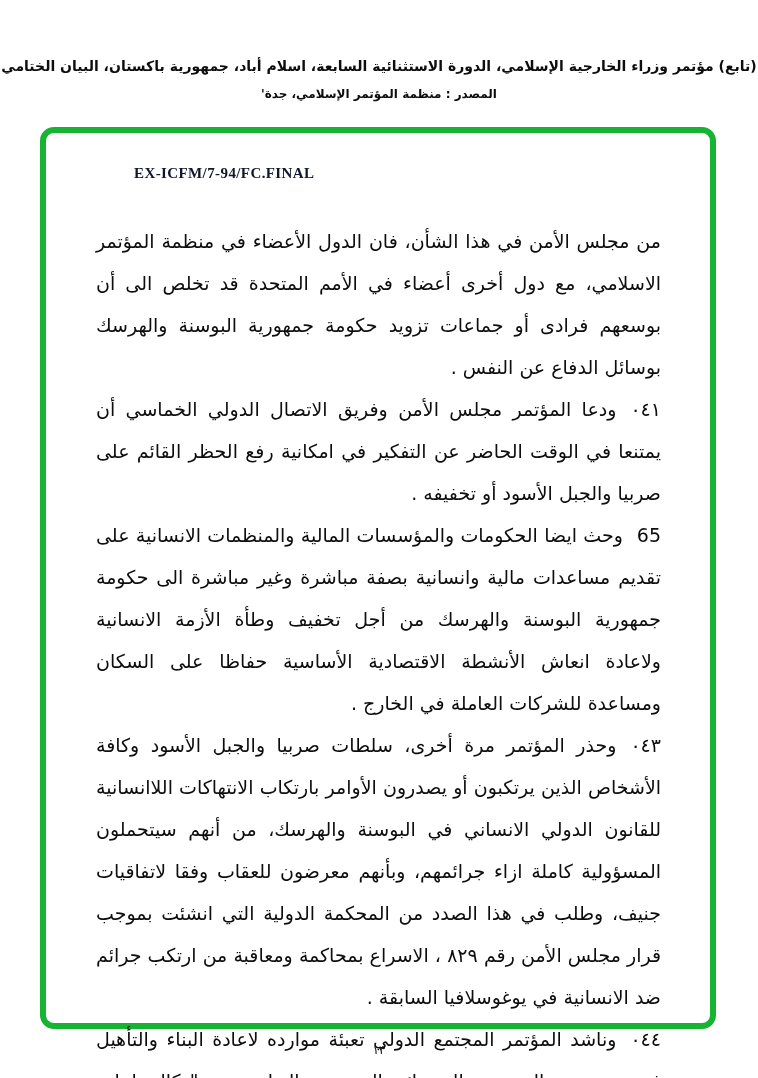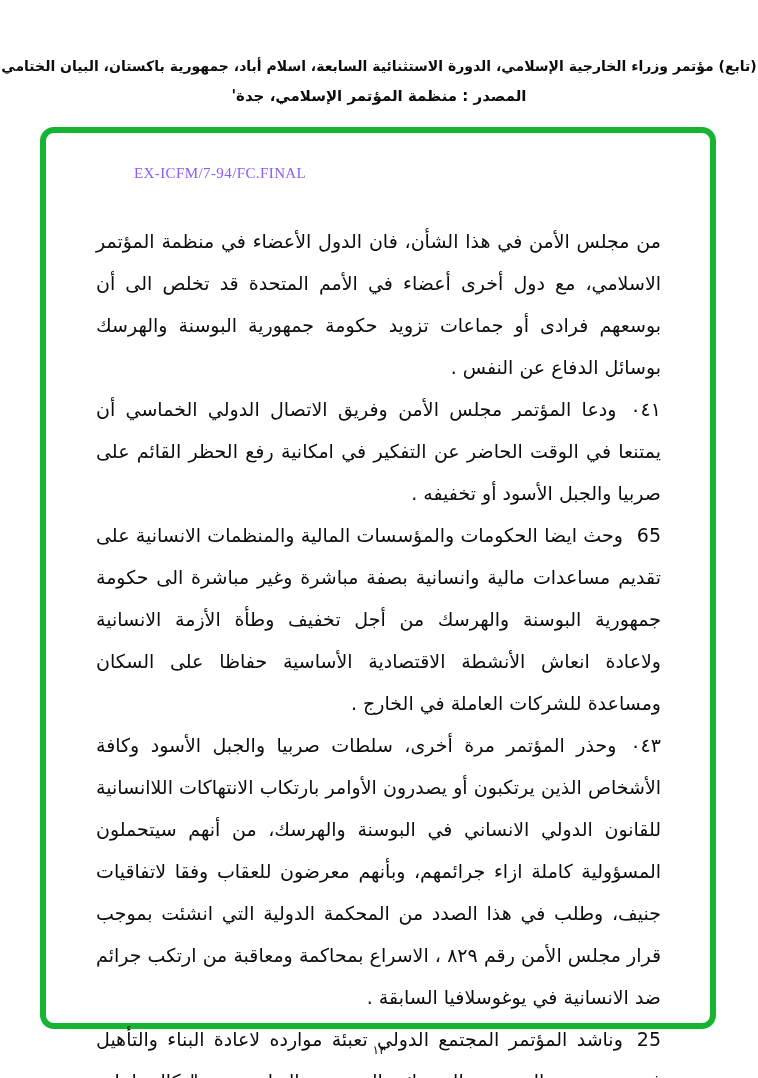--- a/index.html
+++ b/index.html
@@ -21,40 +21,40 @@
     direction: rtl;
   }
   .header-line1 {
     font-size: 14px;
     font-weight: bold;
     line-height: 20px;
     white-space: nowrap;
   }
   .header-line2 {
     margin-top: 11px;
-    font-size: 15px;
+    font-size: 12px;
     font-weight: bold;
   }
   .doc-frame {
     position: absolute;
     left: 40px;
     top: 127px;
     width: 676px;
     height: 902px;
     border: 6px solid #16b432;
     border-radius: 14px;
     box-sizing: border-box;
   }
   .doc-ref {
     margin: 32px 0 0 88px;
     font-family: "Liberation Serif", "DejaVu Serif", serif;
-    font-weight: normal;
+    font-weight: bold;
     font-size: 15px;
     letter-spacing: 0.4px;
-    color: #8b5cf6;
+    color: #0f172a;
     direction: ltr;
   }
   .doc-body {
     direction: rtl;
     margin: 38px 49px 0 50px;
     font-size: 19px;
     line-height: 42px;
     text-align: justify;
   }
   .para {
@@ -95,20 +95,20 @@
   <div class="header-line2">المصدر : منظمة المؤتمر الإسلامي، جدة'</div>
 </div>
 
 <div class="doc-frame" style="border-color: rgb(22, 180, 50);">
   <div class="doc-ref">EX-ICFM/7-94/FC.FINAL</div>
   <div class="doc-body" id="doc-body">
       <p class="para"><span>من مجلس الأمن في هذا الشأن، فان الدول الأعضاء في منظمة المؤتمر الاسلامي، مع دول أخرى أعضاء في الأمم المتحدة قد تخلص الى أن بوسعهم فرادى أو جماعات تزويد حكومة جمهورية البوسنة والهرسك بوسائل الدفاع عن النفس .</span></p>
       <p class="para"><span class="para-num">٠٤١</span><span>ودعا المؤتمر مجلس الأمن وفريق الاتصال الدولي الخماسي أن يمتنعا في الوقت الحاضر عن التفكير في امكانية رفع الحظر القائم على صربيا والجبل الأسود أو تخفيفه .</span></p>
       <p class="para"><span class="para-num">65</span><span>وحث ايضا الحكومات والمؤسسات المالية والمنظمات الانسانية على تقديم مساعدات مالية وانسانية بصفة مباشرة وغير مباشرة الى حكومة جمهورية البوسنة والهرسك من أجل تخفيف وطأة الأزمة الانسانية ولاعادة انعاش الأنشطة الاقتصادية الأساسية حفاظا على السكان ومساعدة للشركات العاملة في الخارج .</span></p>
       <p class="para"><span class="para-num">٠٤٣</span><span>وحذر المؤتمر مرة أخرى، سلطات صربيا والجبل الأسود وكافة الأشخاص الذين يرتكبون أو يصدرون الأوامر بارتكاب الانتهاكات اللاانسانية للقانون الدولي الانساني في البوسنة والهرسك، من أنهم سيتحملون المسؤولية كاملة ازاء جرائمهم، وبأنهم معرضون للعقاب وفقا لاتفاقيات جنيف، وطلب في هذا الصدد من المحكمة الدولية التي انشئت بموجب قرار مجلس الأمن رقم ٨٢٩ ، الاسراع بمحاكمة ومعاقبة من ارتكب جرائم ضد الانسانية في يوغوسلافيا السابقة .</span></p>
-      <p class="para"><span class="para-num">25</span><span>وناشد المؤتمر المجتمع الدولي تعبئة موارده لاعادة البناء والتأهيل في جمهورية البوسنة والهرسك بالتنسيق والتعاون مع "وكالة اعادة التعمير والتنمية" وأكد الحاجة لدعم جهود المنسق الخاص لسراييفو بموجب قرار مجلس الأمن الدولي رقم (500) ،</span></p>
+      <p class="para"><span class="para-num">٠٤٤</span><span>وناشد المؤتمر المجتمع الدولي تعبئة موارده لاعادة البناء والتأهيل في جمهورية البوسنة والهرسك بالتنسيق والتعاون مع "وكالة اعادة التعمير والتنمية" وأكد الحاجة لدعم جهود المنسق الخاص لسراييفو بموجب قرار مجلس الأمن الدولي رقم (500) ،</span></p>
       <div class="section-heading">جامو المجتمع :</div>
     </div>
 </div>
 
 <div class="page-footer">
   <span class="page-number">١٣</span>
 </div>
 
 </body></html>

